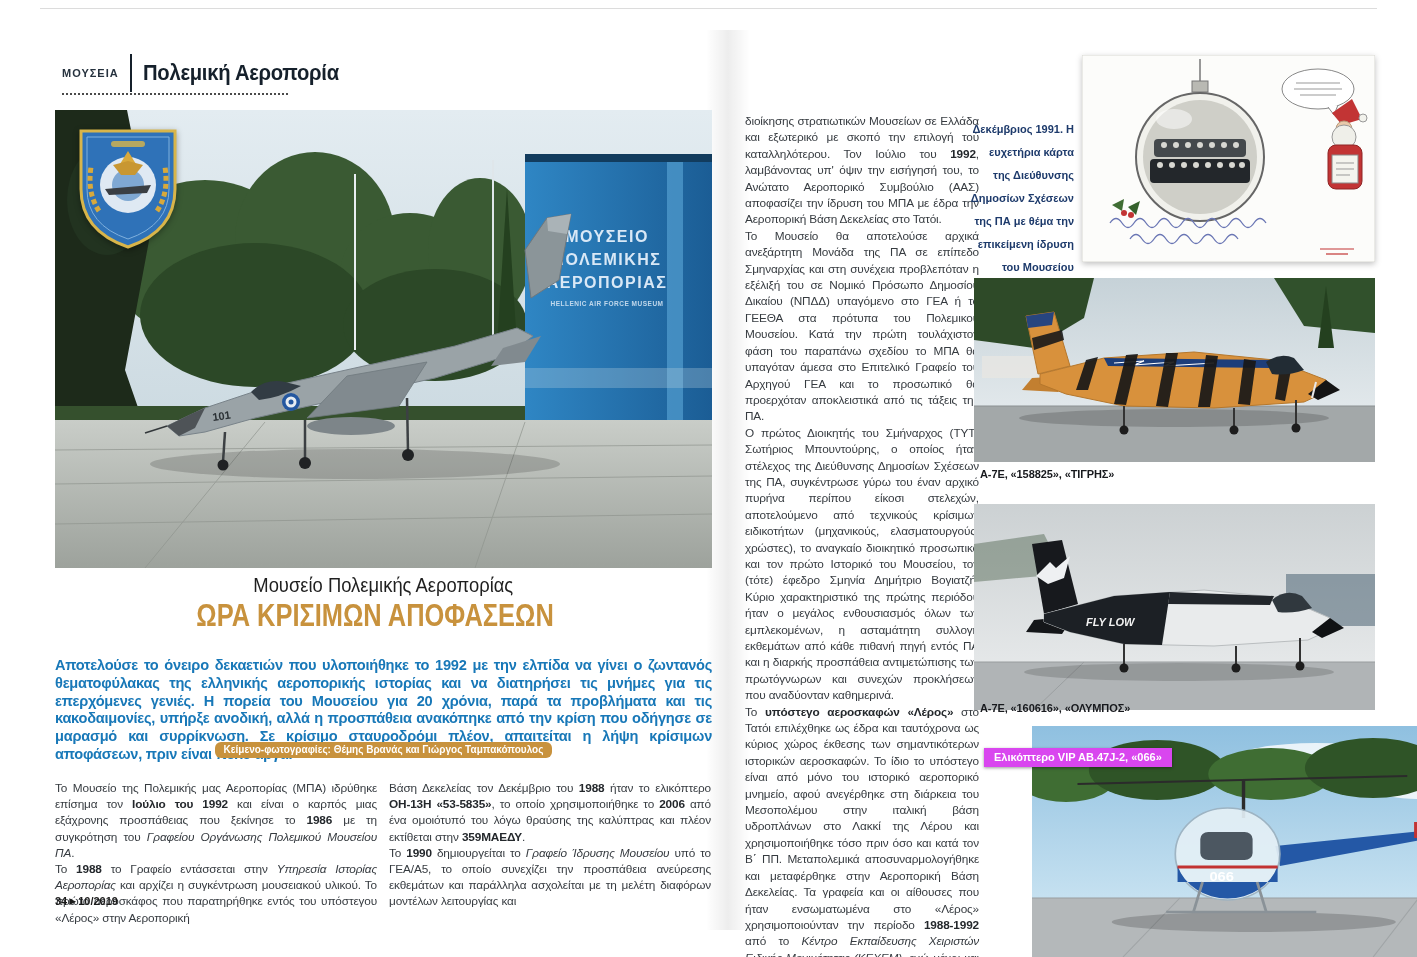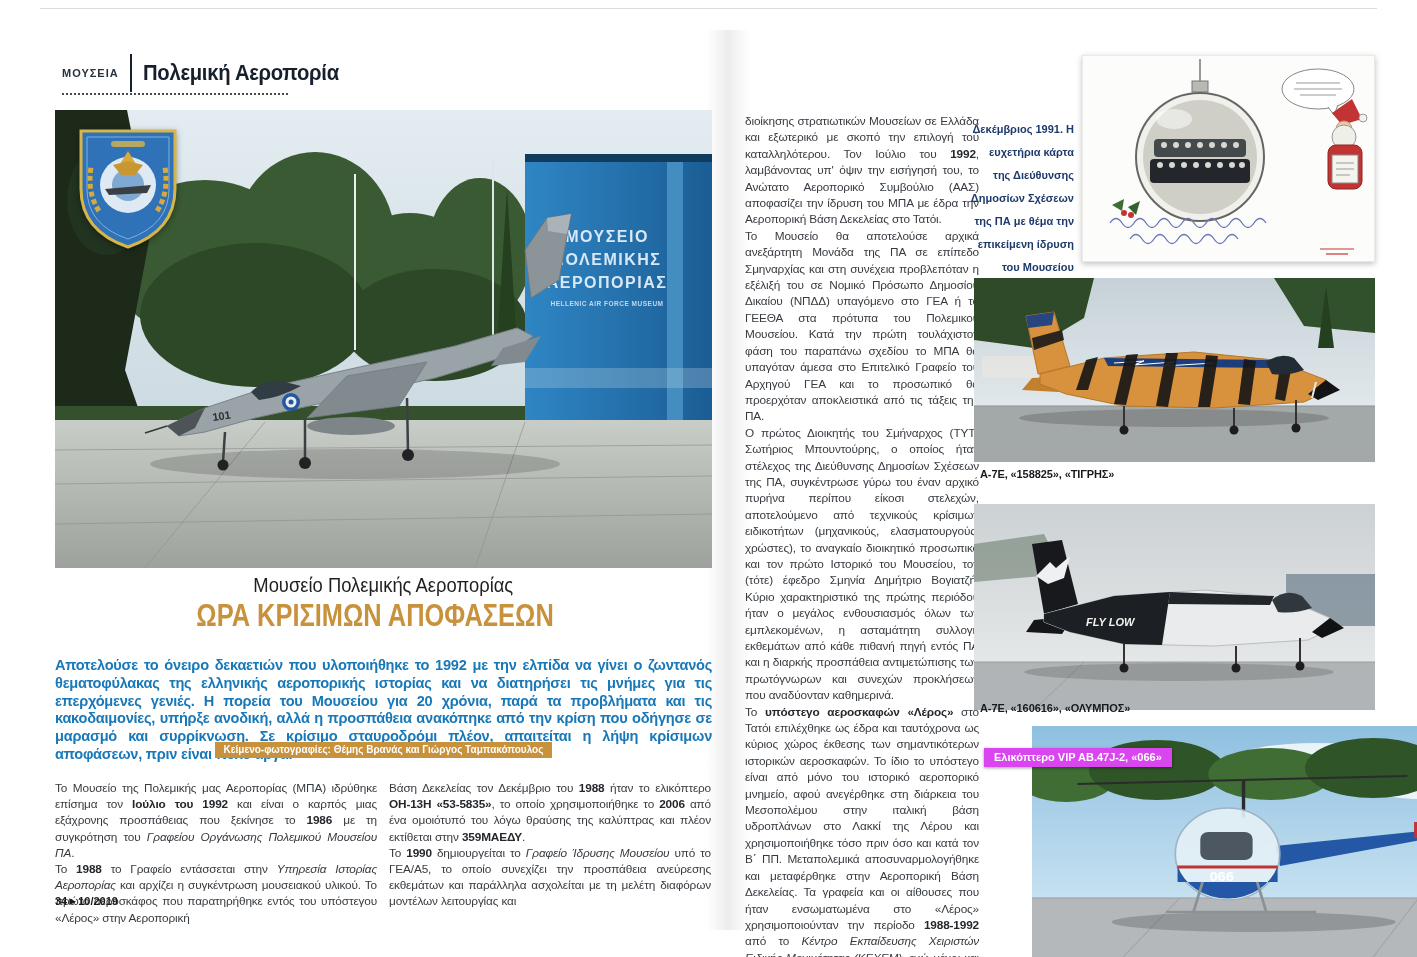--- a/index.html
+++ b/index.html
@@ -31,21 +31,21 @@
   .subtitle span{display:inline-block;transform:scaleX(.92);}
   .headline{position:absolute;left:47px;top:598px;width:657px;text-align:center;
     font-size:31px;font-weight:800;color:#c8923d;letter-spacing:0;}
   .headline span{display:inline-block;transform:scaleX(.82);}
 
   .lead{position:absolute;left:55px;top:657px;width:657px;
     font-size:14.6px;line-height:17.8px;font-weight:700;color:#1878b8;
     text-align:justify;letter-spacing:-0.25px;}
   .byline-wrap{position:absolute;left:55px;top:739px;width:657px;text-align:center;}
   .byline{display:inline-block;background:#c8923d;color:#ffffff;
-    font-size:10px;font-weight:700;padding:2px 9px 3px;letter-spacing:0;}
+    font-size:10px;font-weight:700;padding:2px 9px 3px;letter-spacing:0;border-radius:6px;}
 
   
   .bodycol p{margin:0;font-size:11.8px;line-height:16.2px;text-align:justify;
     color:#363b40;letter-spacing:-0.15px;}
   .bodycol p b{font-weight:700;color:#24282c;font-style:normal;}
   .bodycol p i{font-style:italic;}
   .col1{position:absolute;left:55px;top:780px;width:322px;}
   .col2{position:absolute;left:389px;top:780px;width:322px;}
   .col3{position:absolute;left:745px;top:113px;width:234px;}
   .col3 p{line-height:16.4px;}

